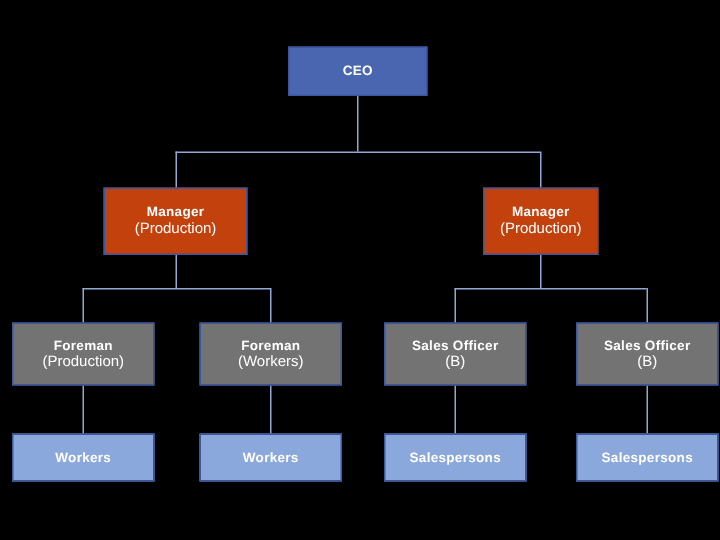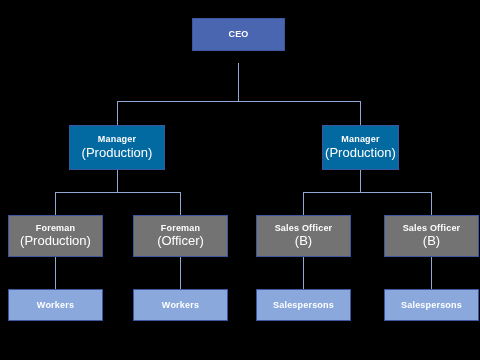--- a/index.html
+++ b/index.html
@@ -31,29 +31,29 @@
     z-index: 2;
     line-height: 1.15;
   }
   .node .title {
     font-size: 9px;
     font-weight: bold;
     letter-spacing: .2px;
     white-space: nowrap;
   }
   .node .sub {
-    font-size: 13px;
+    font-size: 10px;
     font-weight: normal;
     white-space: nowrap;
     margin-top: 1px;
   }
 
   
   .lvl-ceo      { background: #4a66b0; }
-  .lvl-manager  { background: #0369a1; }
+  .lvl-manager  { background: #c2410c; }
   .lvl-mid      { background: #737373; }
   .lvl-leaf     { background: #8aa8dc; }
 
   
   .line {
     position: absolute;
     background: #8fa9d4;
     z-index: 1;
   }
   .line.v { width: 1px; }
@@ -77,42 +77,42 @@
   <div class="line v" style="left:360px; top:170px; height:22px;"></div>
   <div class="line h" style="left:303px; top:192px; width:128px;"></div>
   <div class="line v" style="left:303px; top:192px; height:23px;"></div>
   <div class="line v" style="left:431px; top:192px; height:23px;"></div>
 
   <div class="line v" style="left:55px;  top:257px; height:32px;"></div>
   <div class="line v" style="left:180px; top:257px; height:32px;"></div>
   <div class="line v" style="left:303px; top:257px; height:32px;"></div>
   <div class="line v" style="left:431px; top:257px; height:32px;"></div>
 
-  <div class="node lvl-ceo" style="left:192px; top:18px; width:93px; height:33px;">
+  <div class="node lvl-ceo" style="left:192px; top:31px; width:93px; height:33px;">
     <span class="title">CEO</span>
   </div>
 
   <div class="node lvl-manager" style="left:69px; top:125px; width:96px; height:45px;">
     <span class="title">Manager</span>
     <span class="sub">(Production)</span>
   </div>
 
   <div class="node lvl-manager" style="left:322px; top:125px; width:77px; height:45px;">
     <span class="title">Manager</span>
     <span class="sub">(Production)</span>
   </div>
 
   <div class="node lvl-mid" style="left:8px; top:215px; width:95px; height:42px;">
     <span class="title">Foreman</span>
     <span class="sub">(Production)</span>
   </div>
 
   <div class="node lvl-mid" style="left:133px; top:215px; width:95px; height:42px;">
     <span class="title">Foreman</span>
-    <span class="sub">(Officer)</span>
+    <span class="sub">(Workers)</span>
   </div>
 
   <div class="node lvl-mid" style="left:256px; top:215px; width:95px; height:42px;">
     <span class="title">Sales Officer</span>
     <span class="sub">(B)</span>
   </div>
 
   <div class="node lvl-mid" style="left:384px; top:215px; width:95px; height:42px;">
     <span class="title">Sales Officer</span>
     <span class="sub">(B)</span>

